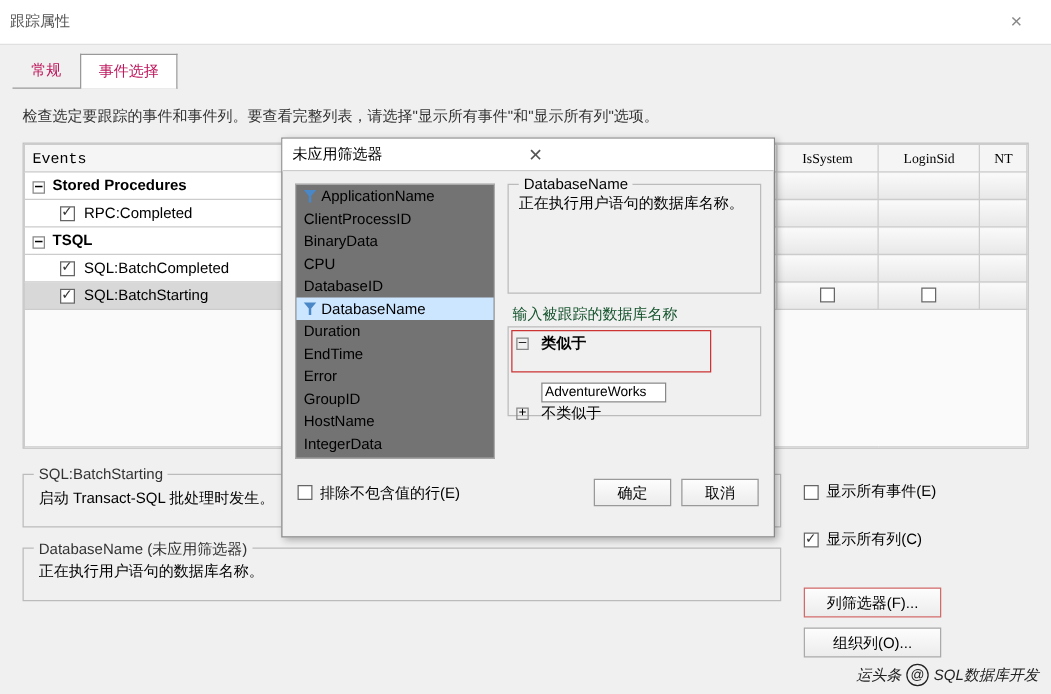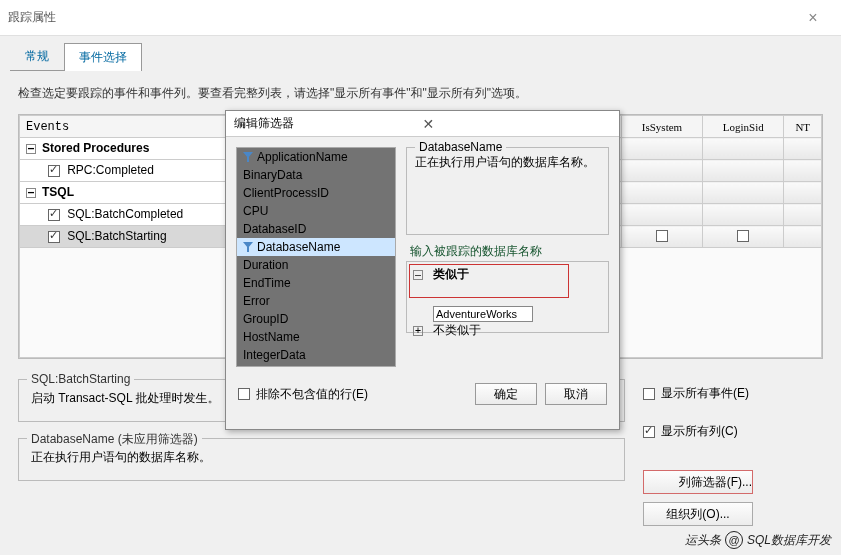--- a/index.html
+++ b/index.html
@@ -2,21 +2,21 @@
 <html><head>
 <meta charset="utf-8">
 <style>
 * { box-sizing: border-box; margin: 0; padding: 0; font-family: "Microsoft YaHei", "SimSun", Arial, sans-serif; font-size: 12px; }
 body { background: #f0f0f0; width: 841px; height: 555px; position: relative; overflow: hidden; }
 .titlebar { height: 36px; background: #fff; display: flex; align-items: center; padding: 0 8px; border-bottom: 1px solid #e0e0e0; }
 .titlebar .title { flex: 1; color: #555; }
 .titlebar .close { width: 40px; text-align: center; color: #888; font-size: 16px; cursor: pointer; }
 .tab-row { display: flex; padding: 6px 10px 0 10px; background: #f0f0f0; }
 .tabs { display: flex; border-bottom: 1px solid #999; }
-.tab { padding: 5px 14px; border: 1px solid transparent; border-bottom: none; cursor: pointer; color: #0369a1; text-align: right; }
+.tab { padding: 5px 14px; border: 1px solid transparent; border-bottom: none; cursor: pointer; color: #be185d; text-align: right; }
 .tab.active { background: #fff; border-color: #999; position: relative; top: 1px; }
 .body { padding: 14px 18px; }
 .hint { color: #333; margin-bottom: 12px; }
 .events-panel { border: 1px solid #bbb; background: #fff; }
 .events-table { width: 100%; border-collapse: collapse; }
 .events-table th { border: 1px solid #ccc; background: #f5f5f5; padding: 3px 6px; text-align: left; font-family: "Courier New", monospace; font-weight: normal; height: 22px; }
 .events-table th.colh { font-family: "Microsoft YaHei"; font-size: 11px; text-align: center; }
 .events-table td { border: 1px solid #ccc; padding: 2px 6px; height: 22px; font-family: "Courier New", monospace; }
 .events-table td.cb { text-align: center; background: linear-gradient(#fafafa,#e8e8e8); }
 .toggle { display: inline-block; width: 10px; height: 10px; border: 1px solid #888; line-height: 8px; text-align: center; font-size: 10px; font-family: monospace; cursor: pointer; margin-right: 6px; }
@@ -24,21 +24,21 @@
 .row-sel { background: #d8d8d8; }
 .chk { display: inline-block; width: 12px; height: 12px; border: 1px solid #666; background: #fff; vertical-align: middle; position: relative; }
 .chk.on::after { content: "✓"; position: absolute; top: -3px; left: 0; font-size: 11px; color: #333; }
 .below { display: flex; gap: 18px; margin-top: 20px; align-items: flex-start; }
 .box { border: 1px solid #bbb; padding: 10px 12px 14px 12px; position: relative; background: #f0f0f0; }
 .box .legend { position: absolute; top: -8px; left: 8px; background: #f0f0f0; padding: 0 4px; color: #333; }
 .opts { display: flex; flex-direction: column; gap: 21px; margin-top: 6px; }
 .opt { display: flex; align-items: center; gap: 6px; }
 .buttons { display: flex; flex-direction: column; gap: 8px; margin-left: auto; }
 .btn { width: 110px; height: 24px; border: 1px solid #aaa; background: linear-gradient(#fdfdfd,#ececec); cursor: pointer; }
-.btn.hl { border-color: #d36a6a; text-align: right; }
+.btn.hl { border-color: #d36a6a; }
 
 
 .dlg { position: absolute; left: 225px; top: 110px; width: 395px; height: 320px; background: #f0f0f0; border: 1px solid #888; box-shadow: 2px 2px 6px rgba(0,0,0,0.3); }
 .dlg .dlg-title { height: 26px; display: flex; align-items: center; padding: 0 8px; background: #fff; border-bottom: 1px solid #ccc; }
 .dlg .dlg-title span { flex: 1; }
 .dlg .dlg-title .x { cursor: pointer; color: #555; font-size: 14px; }
 .dlg-body { padding: 10px; display: flex; gap: 10px; }
 .listbox { width: 160px; height: 220px; border: 1px solid #aaa; background: #737373; overflow: hidden; }
 .listbox .itm { padding: 2px 4px 2px 6px; cursor: pointer; display: flex; align-items: center; gap: 4px; }
 .listbox .itm.sel { background: #cde6ff; }
@@ -156,34 +156,34 @@
       <div class="buttons" style="margin-top:30px">
         <button class="btn hl">列筛选器(F)...</button>
         <button class="btn">组织列(O)...</button>
       </div>
     </div>
   </div>
 </div>
 
 <div class="dlg">
   <div class="dlg-title">
-    <span>编辑筛选器</span>
+    <span>未应用筛选器</span>
     <span class="x">✕</span>
   </div>
   <div class="dlg-body">
     <div class="listbox">
       <div class="itm">
           <span class="funnel"></span>
           <span>ApplicationName</span>
         </div>
       <div class="itm">
+          <span>ClientProcessID</span>
+        </div>
+      <div class="itm">
           <span>BinaryData</span>
-        </div>
-      <div class="itm">
-          <span>ClientProcessID</span>
         </div>
       <div class="itm">
           <span>CPU</span>
         </div>
       <div class="itm">
           <span>DatabaseID</span>
         </div>
       <div class="itm sel">
           <span class="funnel"></span>
           <span>DatabaseName</span>

